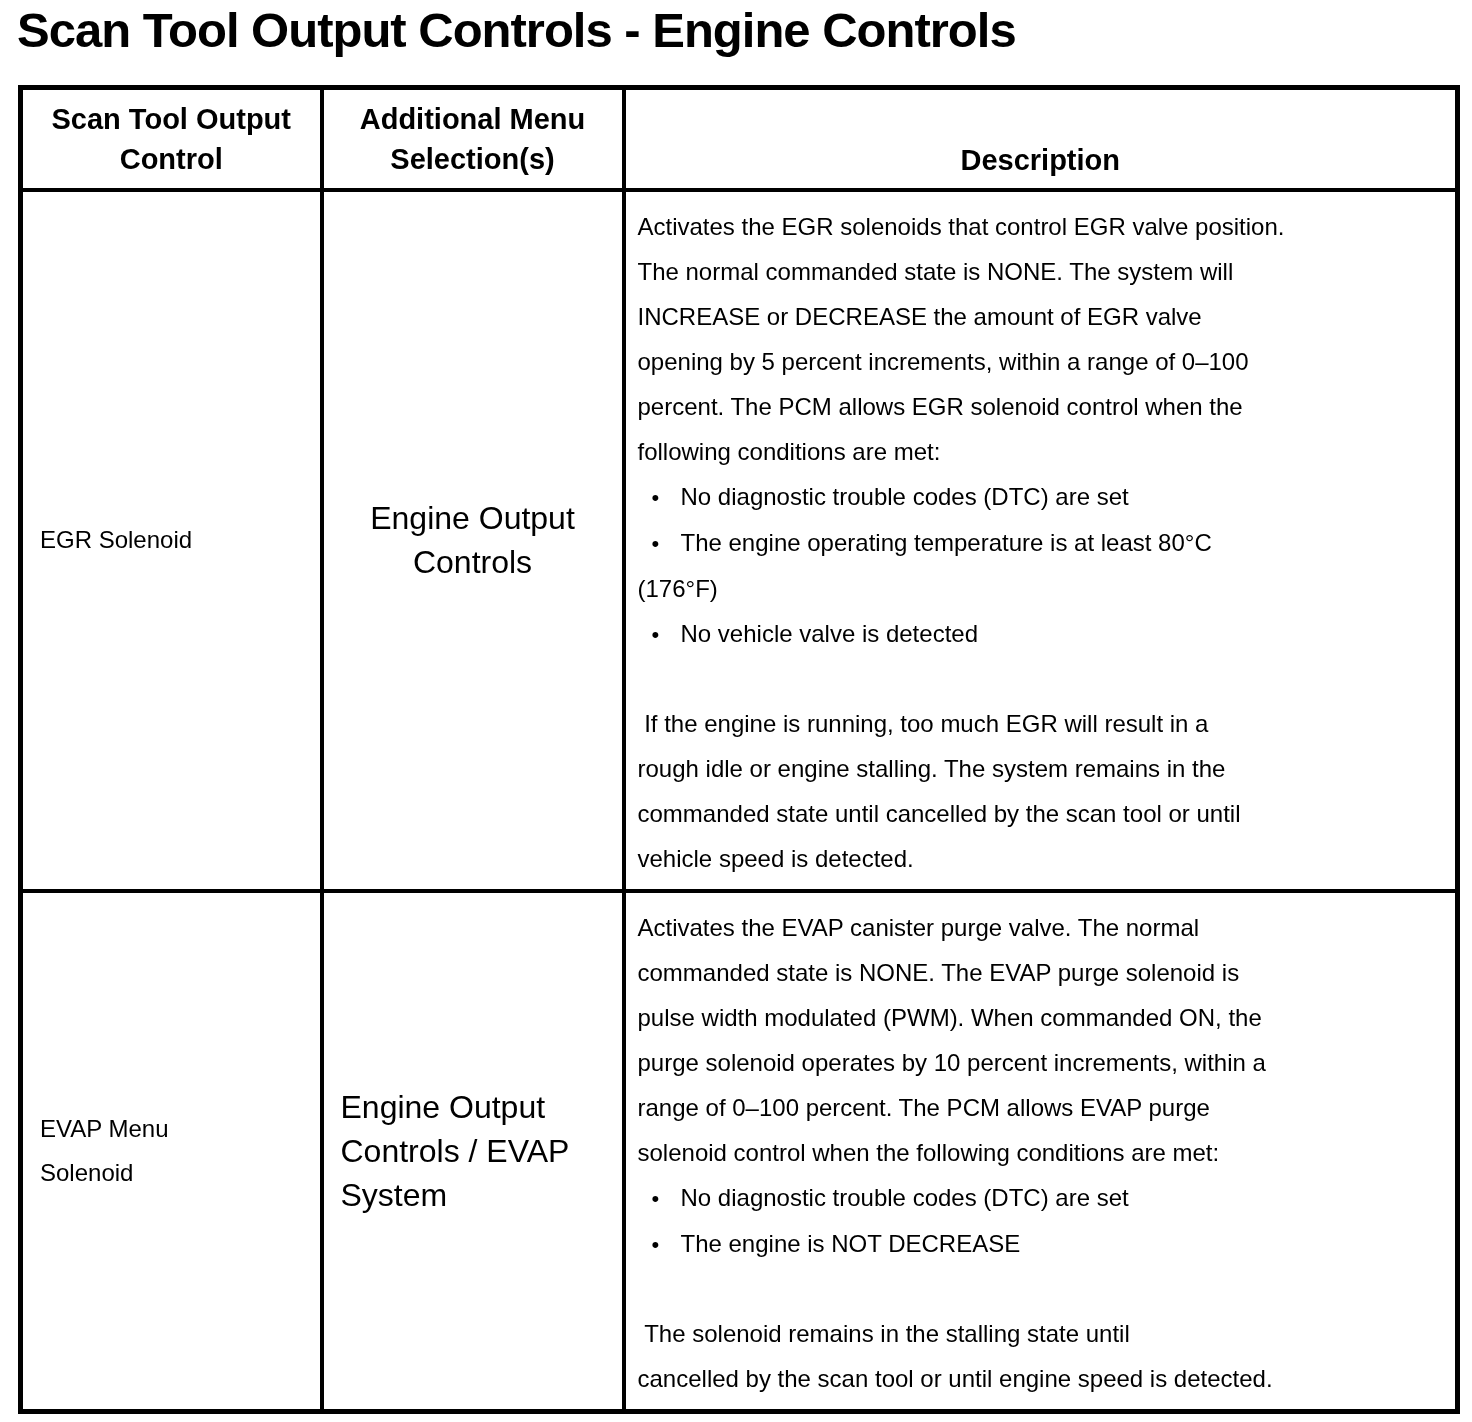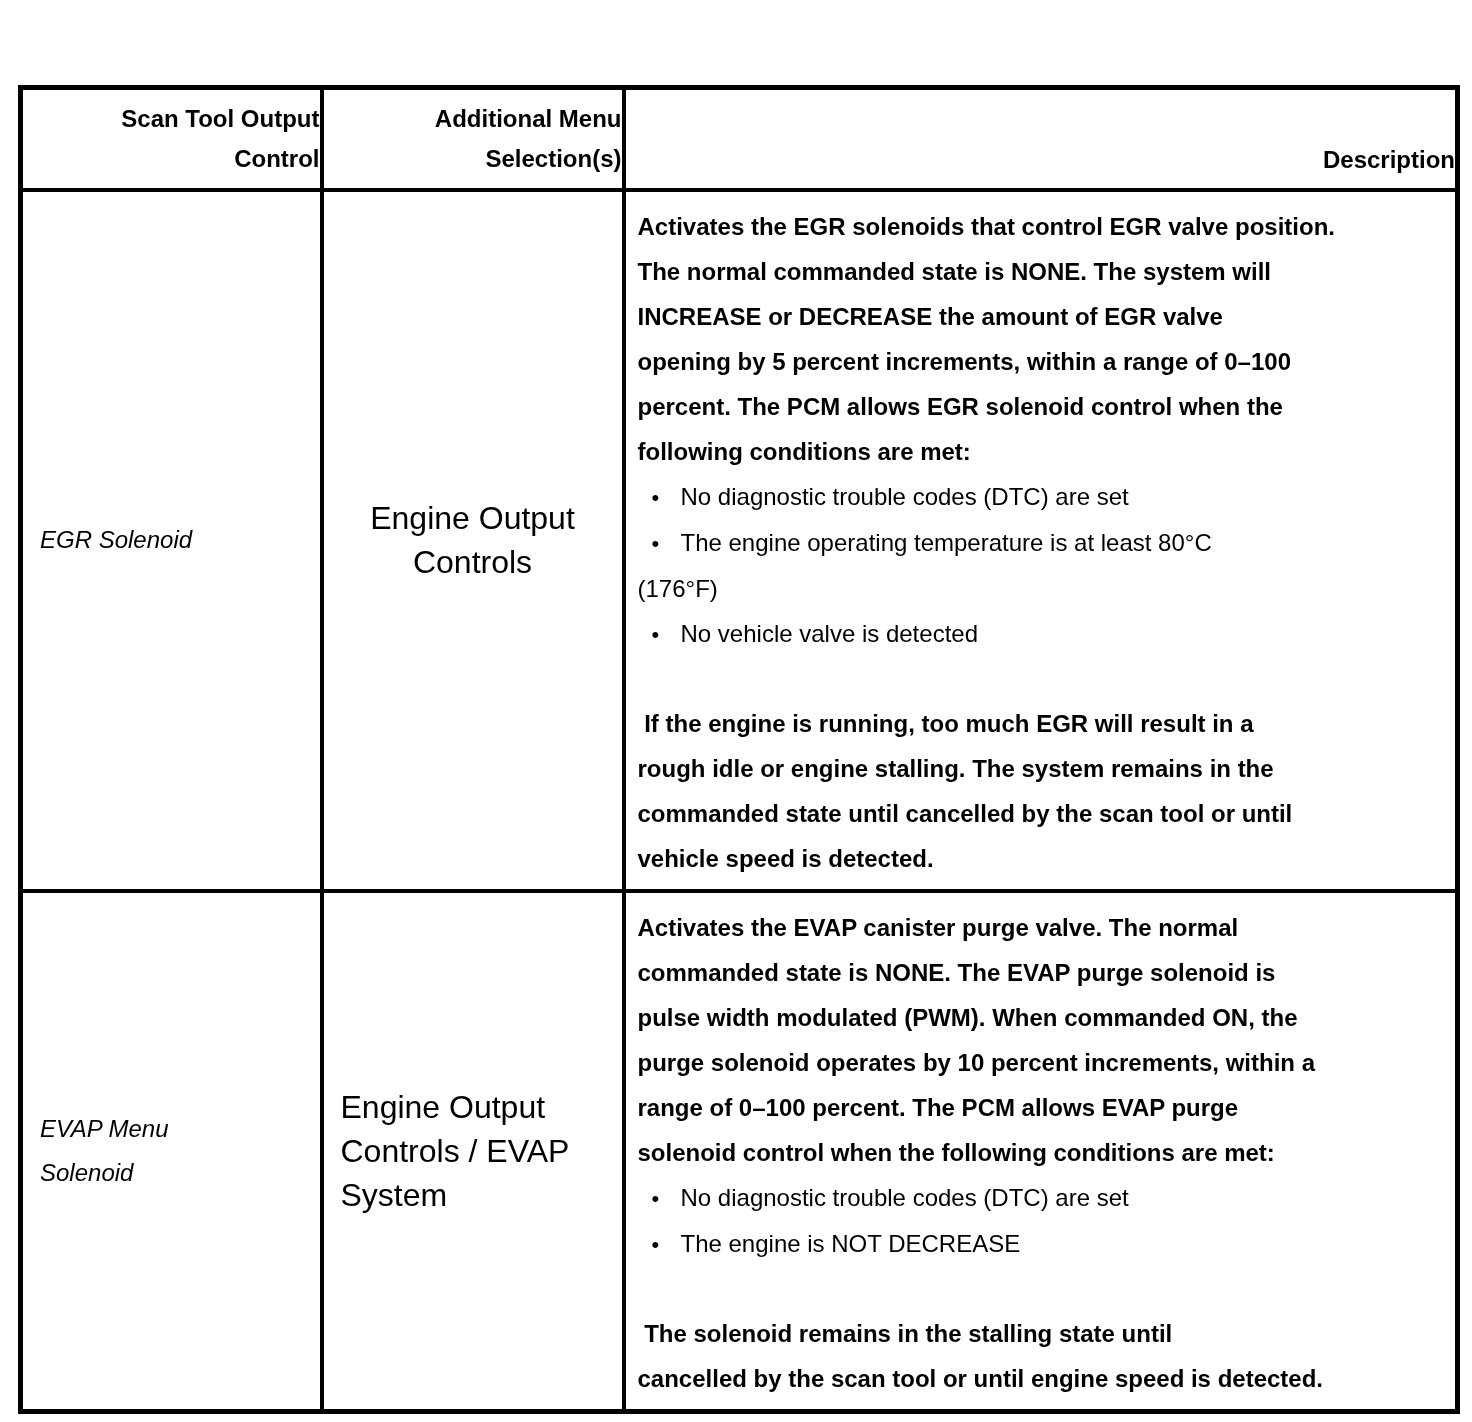--- a/index.html
+++ b/index.html
@@ -38,57 +38,55 @@
   col.c2 { width: 302px; }
   col.c3 { width: 834px; }
   th, td {
     border: 4px solid #000000;
     vertical-align: middle;
   }
   thead tr { height: 102px; }
   tr.row-1 { height: 699px; }
   tr.row-2 { height: 514px; }
   th {
-    font-size: 24px;
+    font-size: 29px;
     font-weight: bold;
     line-height: 40px;
-    text-align: right;
+    text-align: center;
     white-space: pre-line;
   }
   th.th-bottom {
     vertical-align: bottom;
     padding-bottom: 13px;
     line-height: 30px;
   }
   td.cell-control {
     text-align: left;
     padding-left: 17px;
     font-size: 24px;
     line-height: 44px;
     white-space: pre-line;
     vertical-align: middle;
-    font-style: italic;
   }
   td.cell-menu {
     font-size: 32px;
     line-height: 44px;
     white-space: pre-line;
     vertical-align: middle;
   }
   td.menu-center { text-align: center; }
   td.menu-left { text-align: left; padding-left: 17px; }
   td.cell-desc {
     vertical-align: top;
     padding: 12px 8px 8px 12px;
     font-size: 24px;
     line-height: 45px;
   }
   .para {
     white-space: pre-wrap;
-    font-weight: bold;
   }
   .para.outro {
     margin-top: 44px;
   }
   .bullet-item {
     
   }
   .bullet-dot {
     display: inline-block;
     width: 29px;
@@ -97,20 +95,21 @@
   }
   .bullet-text {
     white-space: pre-wrap;
   }
 </style>
 </head>
 <body>
 
 <div class="page">
 
+  <h1 class="doc-title">Scan Tool Output Controls - Engine Controls</h1>
 
   <table class="doc-table">
     <colgroup>
       <col class="c1">
         <col class="c2">
         <col class="c3">
     </colgroup>
     <thead>
       <tr>
         <th>Scan Tool Output

